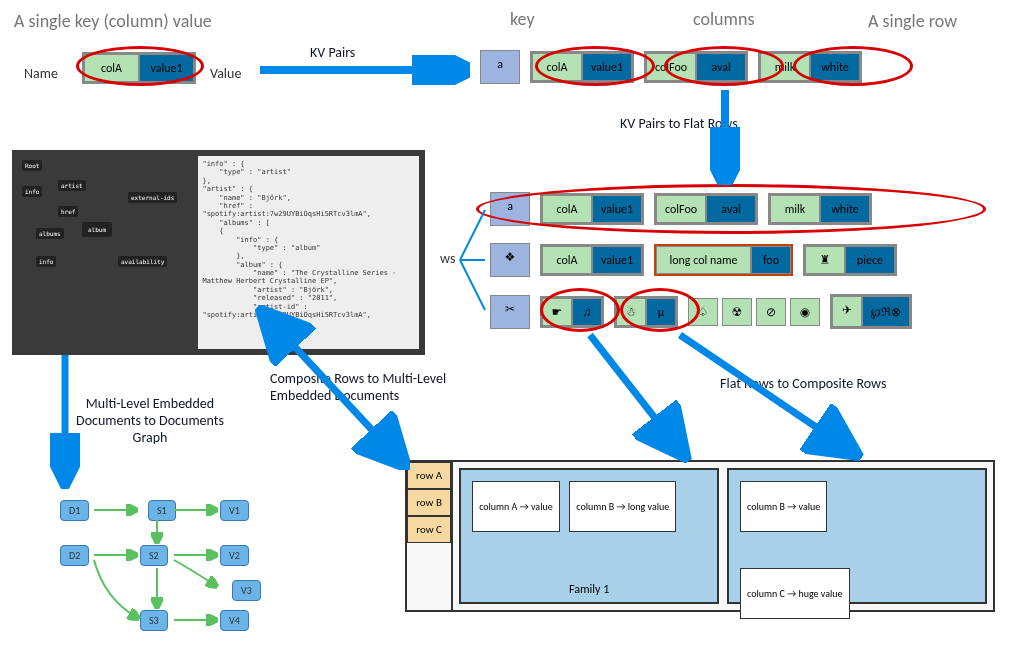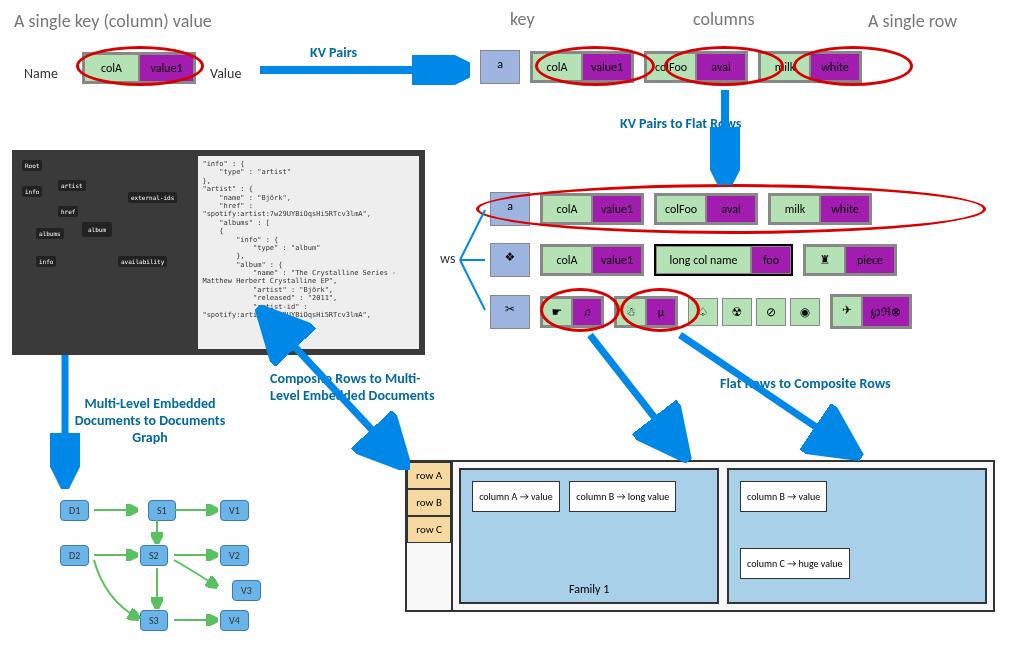--- a/index.html
+++ b/index.html
@@ -1,38 +1,38 @@
 <!DOCTYPE html>
 <html><head>
 <meta charset="utf-8">
 <style>
 *{box-sizing:border-box;margin:0;padding:0}
 body{font-family:Calibri,Arial,sans-serif;width:1024px;height:652px;position:relative;background:#fff;overflow:hidden}
 .title{position:absolute;font-size:18px;color:#777;font-weight:400}
 .label{position:absolute;font-size:14px;color:#333}
-.fl{position:absolute;font-size:14px;color:#0369a1;font-weight:bold}
+.fl{position:absolute;font-size:14px;color:#0f172a;font-weight:normal}
 .cell{display:inline-block;border:1px solid #888;padding:6px 4px;font-size:12px;text-align:center;vertical-align:middle}
 .blue{background:#9eb4e0}
 .green{background:#b5e2b5}
-.pink{background:#a21caf}
+.pink{background:#0369a1}
 .rowbox{position:absolute;display:flex;align-items:center;gap:10px}
 .ellipse{position:absolute;border:3px solid #d80000;border-radius:50%;pointer-events:none}
 .arrow{position:absolute;stroke:#0088e8;fill:#0088e8}
 .arrow-thin{position:absolute;stroke:#0088e8;fill:none;stroke-width:2}
 .code-panel{position:absolute;background:#3a3a3a;color:#ddd;font-family:monospace;font-size:8px;padding:6px;display:flex}
 .code-left{width:45%;position:relative}
 .code-right{background:#eee;color:#333;padding:4px;width:55%;font-size:7px;line-height:1.2}
 .node{display:inline-block;background:#222;color:#fff;font-size:6px;padding:2px 3px;border-radius:2px;position:absolute}
 .graph-panel{position:absolute}
 .gnode{position:absolute;background:#6bb4e8;border:1px solid #3a7ab0;border-radius:4px;font-size:10px;padding:3px 8px;color:#333}
 .garrow{position:absolute;stroke:#5ac060;fill:none;stroke-width:2}
 .composite{position:absolute;border:2px solid #333;background:#f8f8f8}
 .rowlabel{border:1px solid #333;background:#f5d9a0;font-size:11px;padding:6px 8px;text-align:center}
 .family{border:2px solid #333;background:#a8d0e8;padding:8px;position:relative;display:inline-block;vertical-align:top}
-.colval{background:#fff;border:1px solid #333;font-size:10px;padding:8px 6px;margin:3px;display:inline-block}
+.colval{background:#fff;border:1px solid #333;font-size:10px;padding:18px 6px;margin:3px;display:inline-block}
 .famlabel{text-align:center;font-size:12px;margin-top:4px}
 </style>
 </head>
 <body>
 
 <div class="title" style="left:14px;top:10px">A single key (column) value</div>
 <div class="title" style="left:510px;top:8px">key</div>
 <div class="title" style="left:693px;top:8px">columns</div>
 <div class="title" style="left:868px;top:10px">A single row</div>
 
@@ -87,21 +87,21 @@
   </div>
 </div>
 <div class="ellipse" style="left:476px;top:184px;width:510px;height:50px"></div>
 
 <div class="rowbox" style="left:490px;top:243px">
   <div class="cell blue" style="width:40px;height:34px">❖</div>
   <div style="display:flex;border:2px solid #888">
     <div class="cell green" style="width:50px">colA</div>
     <div class="cell pink" style="width:50px">value1</div>
   </div>
-  <div style="display:flex;border:2px solid #000000">
+  <div style="display:flex;border:2px solid #c2410c">
     <div class="cell green" style="width:95px">long col name</div>
     <div class="cell pink" style="width:40px">foo</div>
   </div>
   <div style="display:flex;border:2px solid #888">
     <div class="cell green" style="width:40px">♜</div>
     <div class="cell pink" style="width:50px">piece</div>
   </div>
 </div>
 
 <div class="rowbox" style="left:490px;top:294px">

